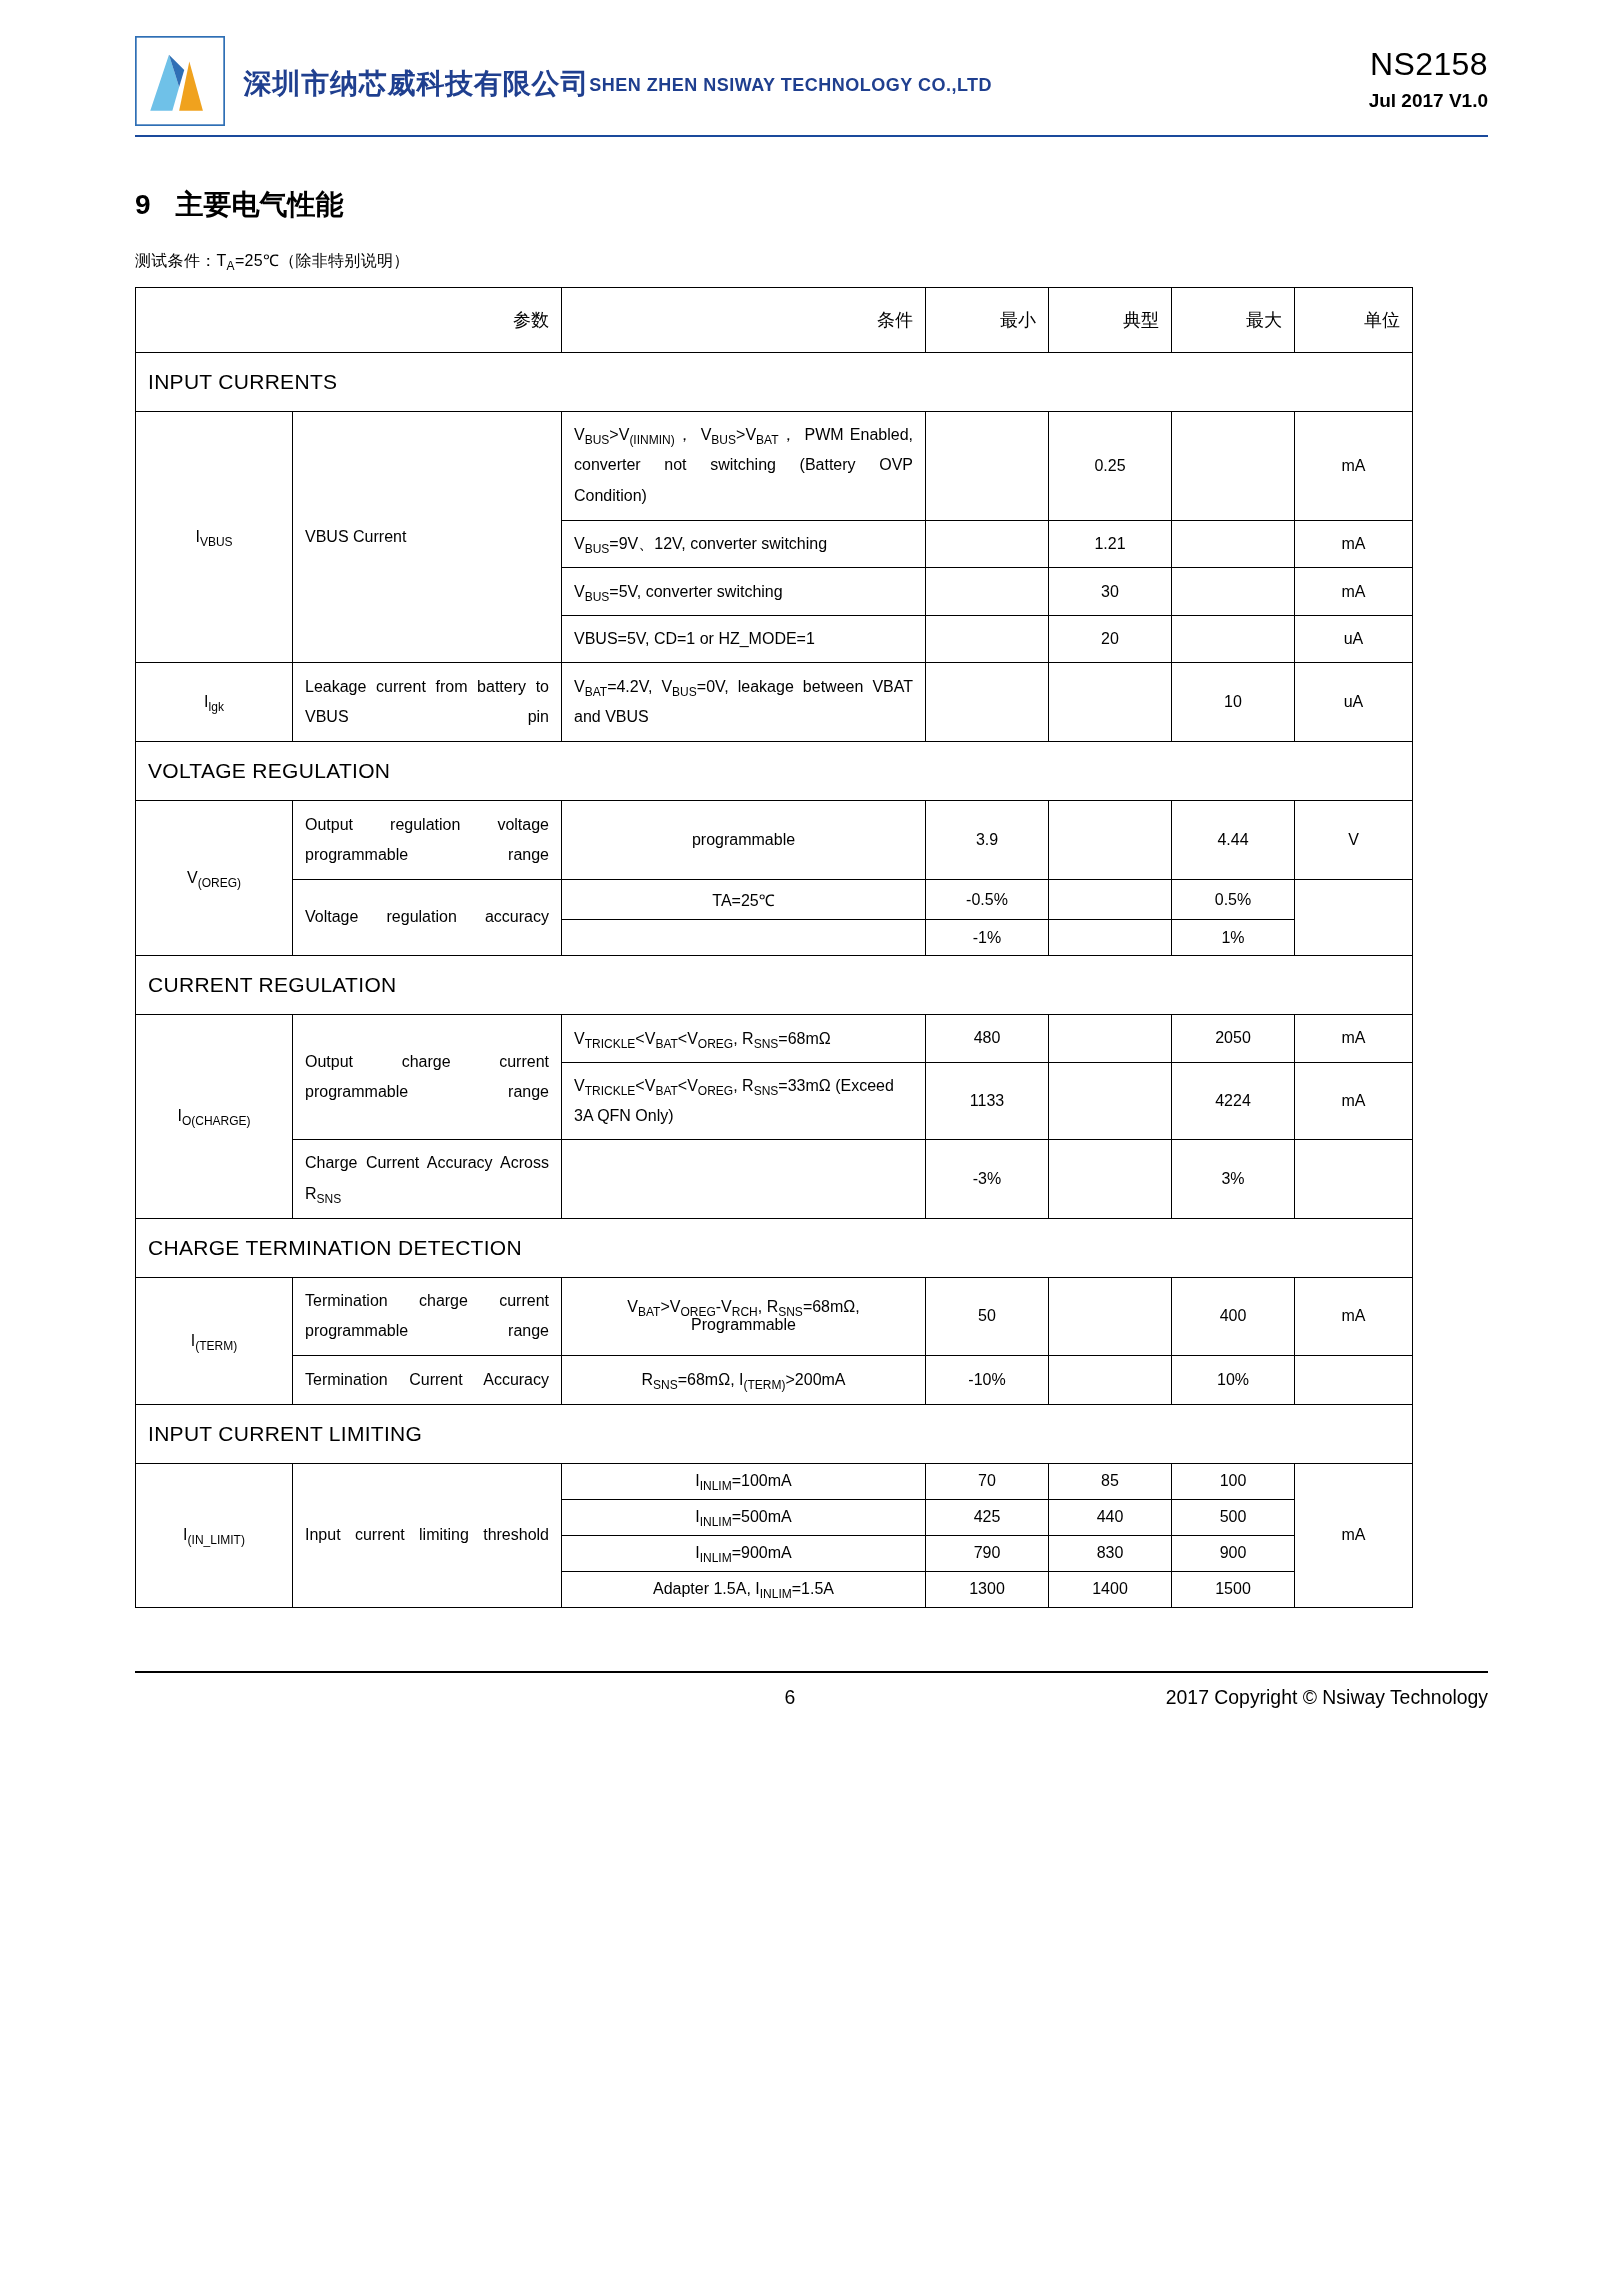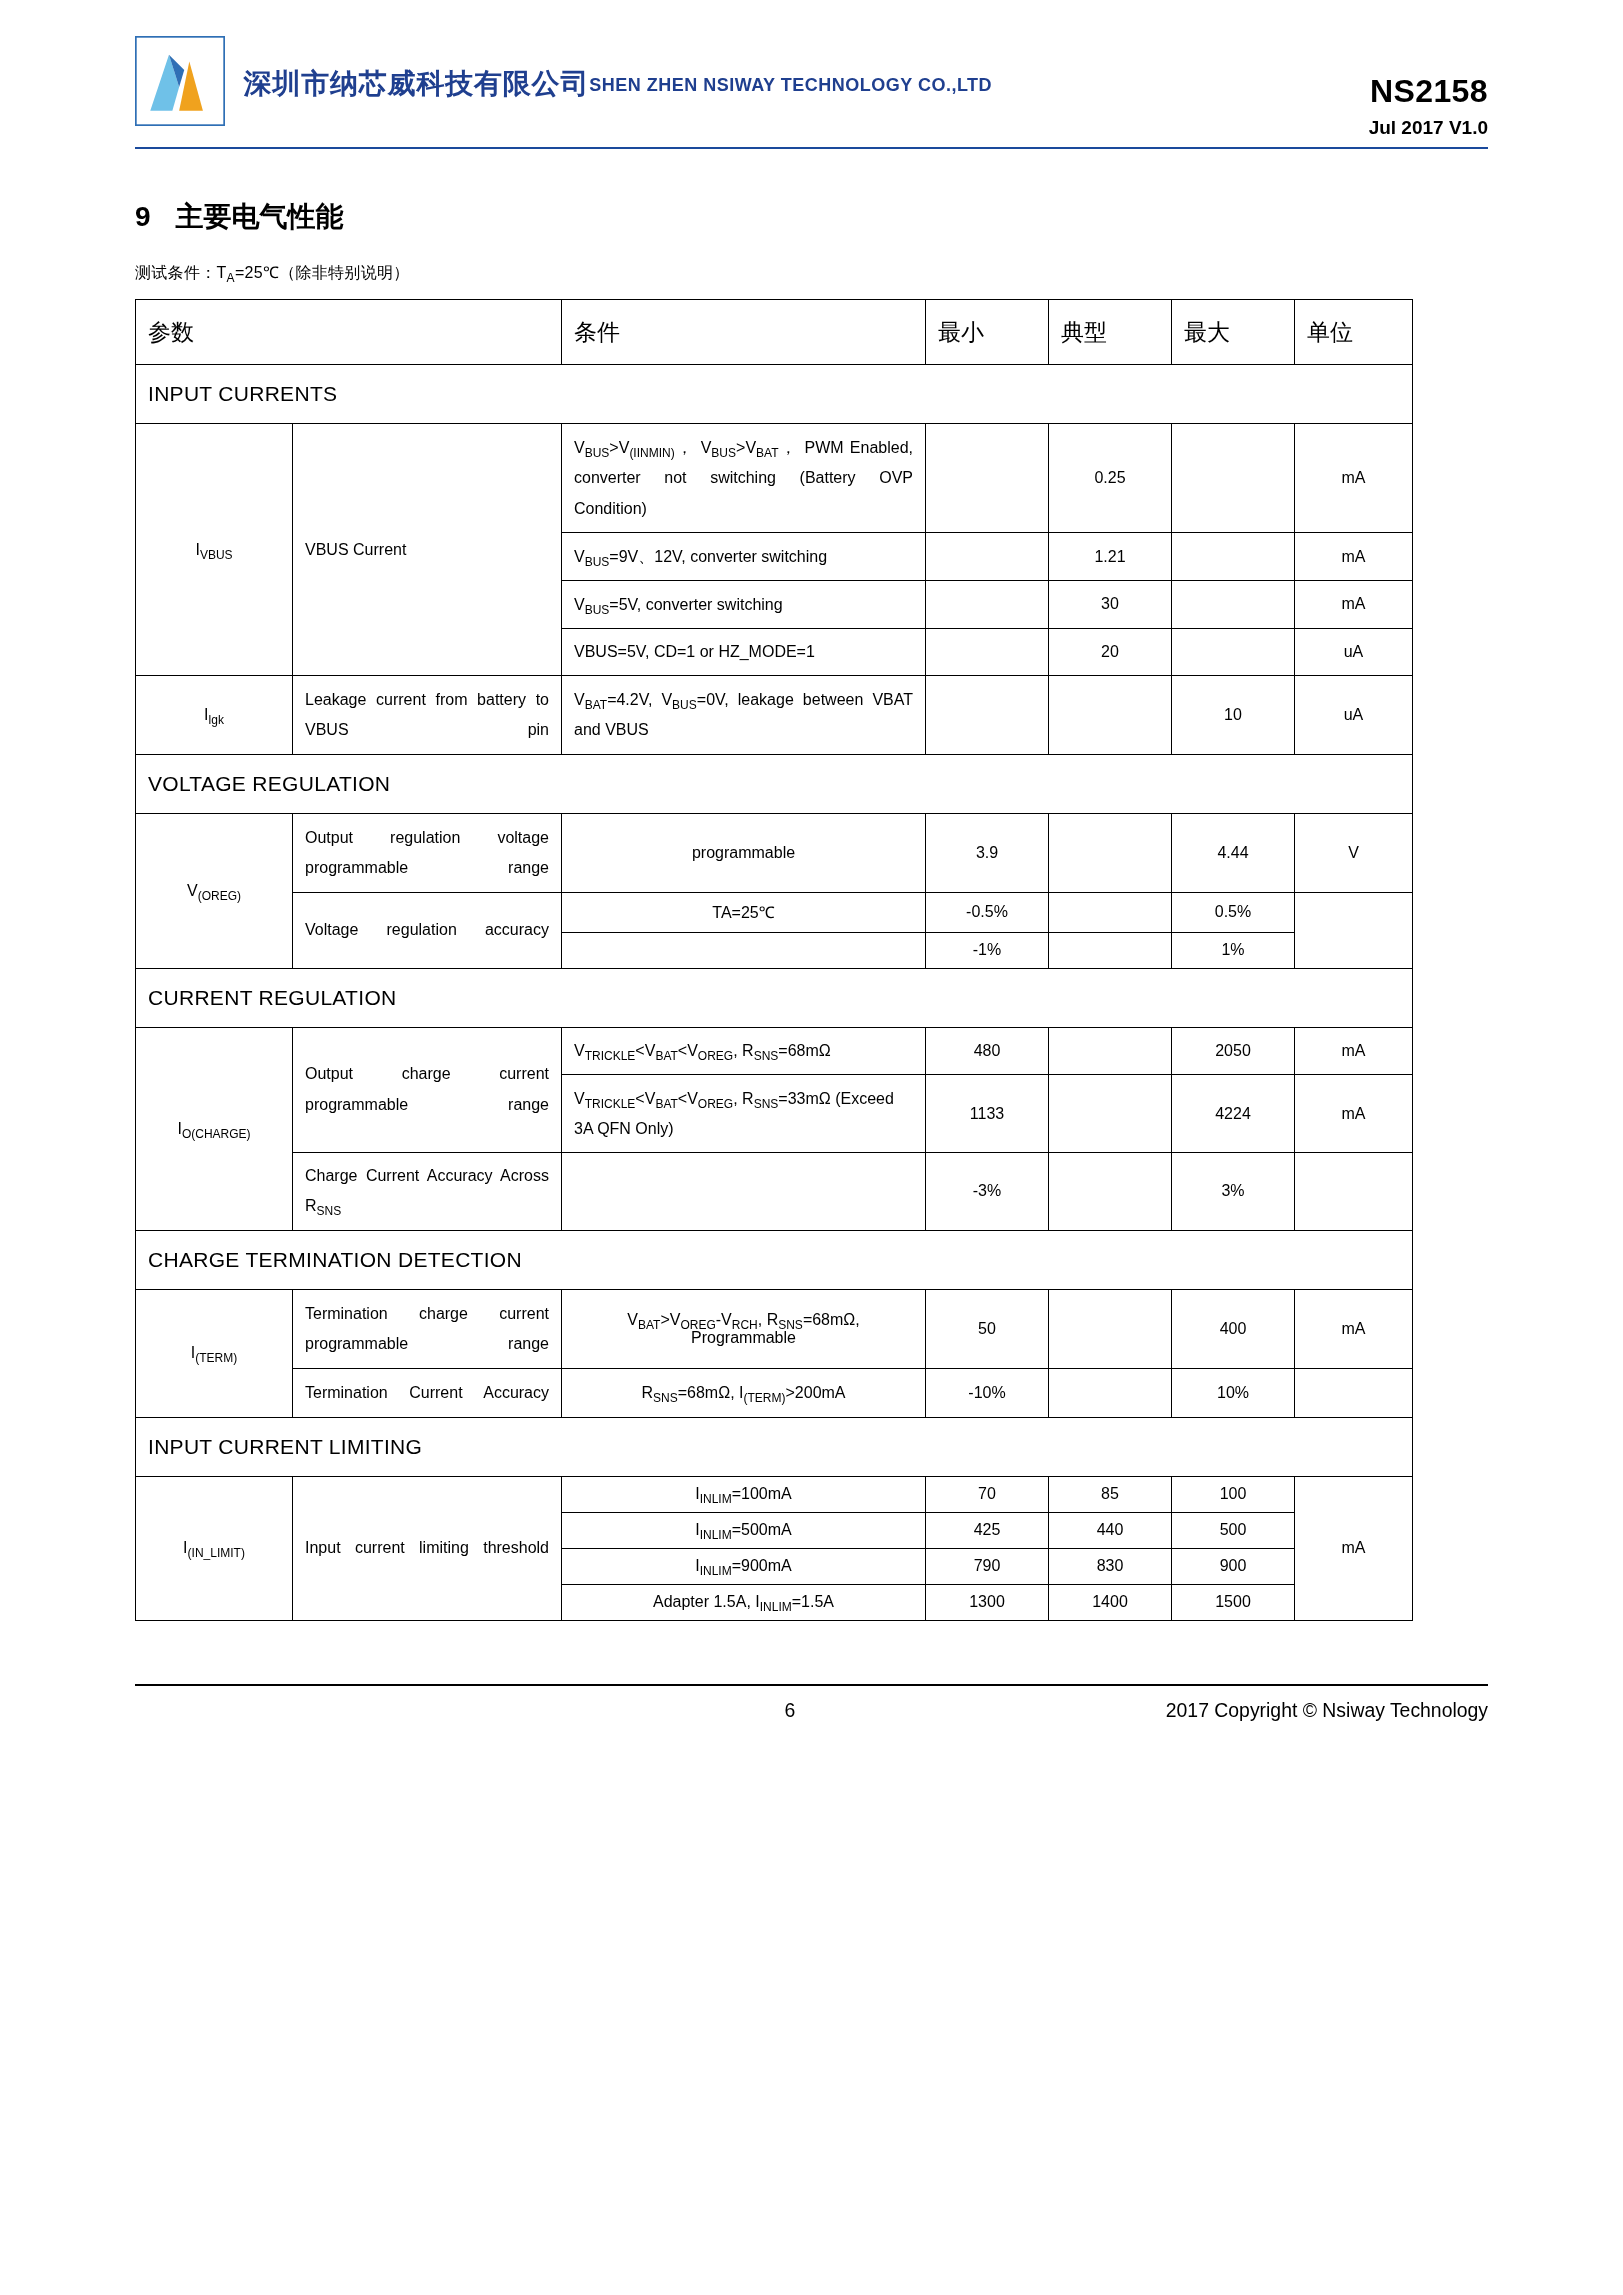--- a/index.html
+++ b/index.html
@@ -63,23 +63,22 @@
     letter-spacing: 0.5px;
     line-height: 1.3;
     margin-top: 8px;
   }
   .header-right {
     text-align: right;
     padding-top: 10px;
   }
   .part-no {
     font-size: 32px;
-    font-weight: bold;
+    font-weight: normal;
     letter-spacing: 0.4px;
-    margin-top: 27px;
   }
   .doc-rev {
     font-size: 19px;
     font-weight: bold;
     margin-top: 6.8px;
   }
   .header-rule {
     border: none;
     border-top: 2.5px solid #1a4a9c;
     margin: 8.5px 0 0 0;
@@ -118,22 +117,22 @@
   }
   col.c-param  { width: 157px; }
   col.c-desc   { width: 269px; }
   col.c-cond   { width: 364px; }
   col.c-min    { width: 123px; }
   col.c-typ    { width: 123px; }
   col.c-max    { width: 123px; }
   col.c-unit   { width: 118px; }
 
   thead th {
-    text-align: left;
-    font-size: 23px;
+    text-align: right;
+    font-size: 18px;
     font-weight: bold;
     height: 47px;
   }
   .group-row td {
     font-size: 21px;
     font-weight: bold;
     letter-spacing: 0.3px;
     padding: 10px 15px;
     height: 41px;
   }

